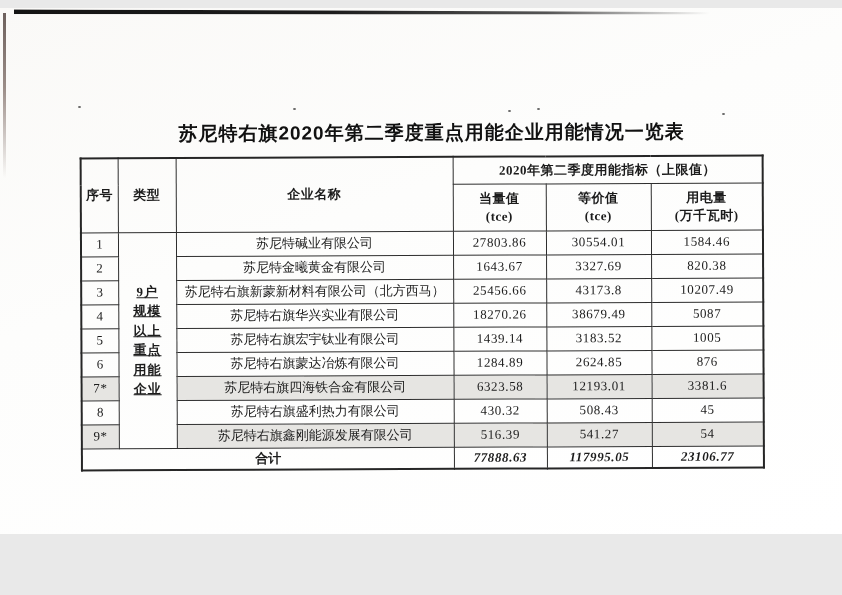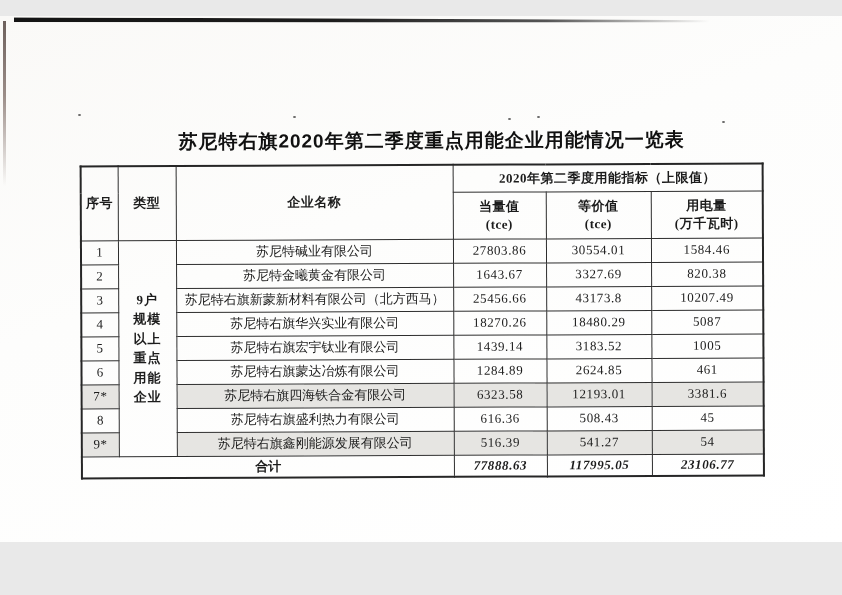--- a/index.html
+++ b/index.html
@@ -1,19 +1,19 @@
 <!DOCTYPE html>
 <html><head>
 <meta charset="utf-8">
 <style>
   html,body{margin:0;padding:0;background:#e9e9e9;}
   .stage{
     position:relative;
     width:842px;height:526px;
-    margin:16px auto;
+    margin:8px auto;
     background:linear-gradient(160deg,#faf9f7 0%,#fdfdfc 40%,#ffffff 100%);
     overflow:hidden;
     font-family:"Liberation Serif","DejaVu Serif",serif;
     color:#1c1c1c;
   }
   
   .edge-top{
     position:absolute;left:14px;top:2px;width:710px;height:5px;
     background:linear-gradient(to right,#141414 0%,#1d1d1d 45%,#555 75%,rgba(90,90,90,0) 98%);
     clip-path:polygon(0 0,100% 28%,100% 72%,0 100%);
@@ -41,21 +41,21 @@
     text-align:center;vertical-align:middle;
     padding:0 2px;overflow:hidden;
   }
   table.energy{border:2px solid #262626;}
   tr.hr1{height:27px;}
   tr.hr2{height:47px;}
   tr.drow{height:24px;}
   tr.trow{height:22px;}
   .hd{font-weight:600;letter-spacing:.5px;}
   .pre{white-space:pre-line;line-height:1.35;}
-  .typecell{font-weight:600;letter-spacing:1px;line-height:1.5;}
+  .typecell{font-weight:600;letter-spacing:1px;line-height:1.5;text-decoration:underline;}
   .num{font-family:"Liberation Serif","DejaVu Serif",serif;letter-spacing:.6px;}
   tr.shaded td{background:#e6e5e2;}
   tr.trow td{font-weight:600;}
   tr.trow td.num{letter-spacing:.6px;font-style:italic;}
 </style>
 </head>
 <body>
 
 <div class="stage">
   <div class="edge-top"></div>
@@ -117,48 +117,48 @@
             <td class="num">3</td>
             <td>苏尼特右旗新蒙新材料有限公司（北方西马）</td>
             <td class="num">25456.66</td>
             <td class="num">43173.8</td>
             <td class="num">10207.49</td>
           </tr>
           <tr class="drow">
             <td class="num">4</td>
             <td>苏尼特右旗华兴实业有限公司</td>
             <td class="num">18270.26</td>
-            <td class="num">18480.29</td>
+            <td class="num">38679.49</td>
             <td class="num">5087</td>
           </tr>
           <tr class="drow">
             <td class="num">5</td>
             <td>苏尼特右旗宏宇钛业有限公司</td>
             <td class="num">1439.14</td>
             <td class="num">3183.52</td>
             <td class="num">1005</td>
           </tr>
           <tr class="drow">
             <td class="num">6</td>
             <td>苏尼特右旗蒙达冶炼有限公司</td>
             <td class="num">1284.89</td>
             <td class="num">2624.85</td>
-            <td class="num">461</td>
+            <td class="num">876</td>
           </tr>
           <tr class="drow shaded">
             <td class="num">7*</td>
             <td>苏尼特右旗四海铁合金有限公司</td>
             <td class="num">6323.58</td>
             <td class="num">12193.01</td>
             <td class="num">3381.6</td>
           </tr>
           <tr class="drow">
             <td class="num">8</td>
             <td>苏尼特右旗盛利热力有限公司</td>
-            <td class="num">616.36</td>
+            <td class="num">430.32</td>
             <td class="num">508.43</td>
             <td class="num">45</td>
           </tr>
           <tr class="drow shaded">
             <td class="num">9*</td>
             <td>苏尼特右旗鑫刚能源发展有限公司</td>
             <td class="num">516.39</td>
             <td class="num">541.27</td>
             <td class="num">54</td>
           </tr>

